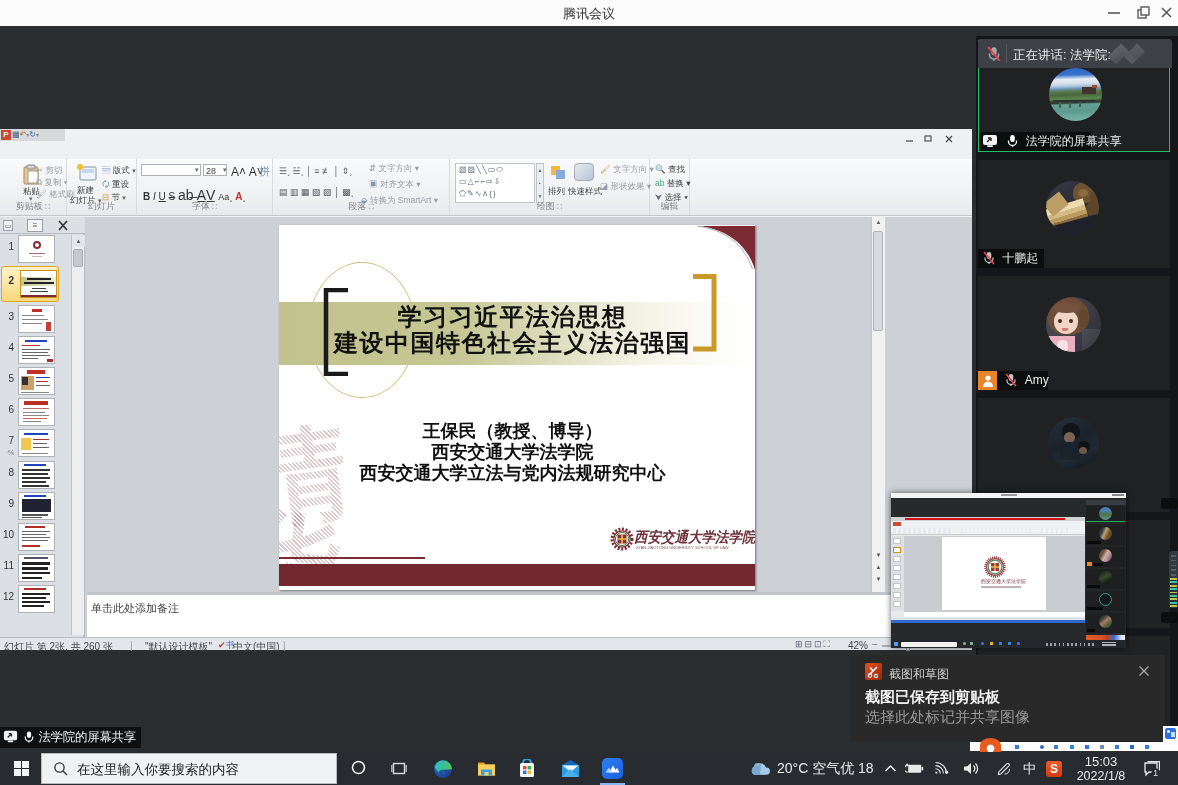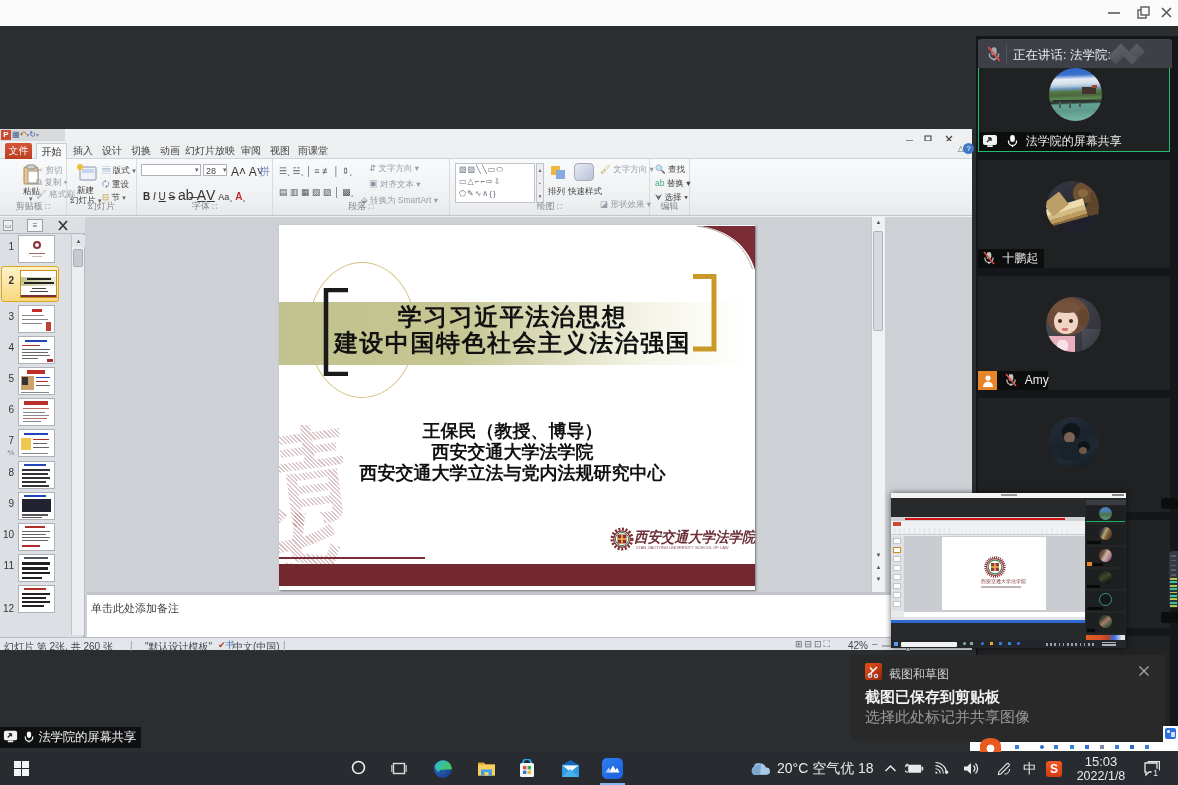--- a/index.html
+++ b/index.html
@@ -67,34 +67,20 @@
     <div class="abs" style="left:0;top:0;width:65px;height:12px;background:#d7d9db;font-size:8px;line-height:12px;white-space:nowrap;">
       <span style="display:inline-block;width:10px;height:10px;background:#cb4b32;color:#fff;text-align:center;line-height:10px;font-size:8px;font-weight:bold;margin:1px 1px 0 1px;">P</span><span style="color:#3a5a8a">▦</span><span style="color:#b06a20">↶</span><span style="color:#888;font-size:6px">▾</span><span style="color:#3a6ab0">↻</span><span style="color:#888;font-size:6px">▾</span>
     </div>
     <div class="abs" style="left:894px;top:1px;width:78px;height:11px;">
       <svg width="78" height="11" viewBox="0 0 78 11">
         <line x1="12" y1="8" x2="19" y2="8" stroke="#444" stroke-width="1.2"></line>
         <rect x="31" y="3" width="6" height="5" fill="none" stroke="#444" stroke-width="1.1"></rect>
         <path d="M52 3 L58 9 M58 3 L52 9" stroke="#444" stroke-width="1.2"></path>
       </svg>
     </div>
-    <div id="tabs">
-      <div class="tab file" style="left:5px;width:27px;">文件</div>
-      <div class="tab sel" style="left:36px;width:31px;">开始</div>
-      <div class="tab" style="left:70px;width:26px;">插入</div>
-      <div class="tab" style="left:99px;width:26px;">设计</div>
-      <div class="tab" style="left:128px;width:26px;">切换</div>
-      <div class="tab" style="left:157px;width:26px;">动画</div>
-      <div class="tab" style="left:184px;width:52px;white-space:nowrap;">幻灯片放映</div>
-      <div class="tab" style="left:238px;width:26px;">审阅</div>
-      <div class="tab" style="left:267px;width:26px;">视图</div>
-      <div class="tab" style="left:296px;width:34px;">雨课堂</div>
-      <div class="abs" style="right:8px;top:3px;font-size:8px;color:#666;">△</div>
-      <div class="abs" style="right:-2px;top:2px;width:11px;height:11px;border-radius:50%;background:#3c78c3;color:#fff;font-size:8px;text-align:center;line-height:11px;">?</div>
-    </div>
     <div id="ribbon">
 
       <div class="grp" style="left:0;width:67px;">
         <svg class="abs" style="left:21px;top:5px" width="22" height="22" viewBox="0 0 22 22">
             <rect x="3" y="3" width="14" height="17" rx="1" fill="#e8c890" stroke="#a88850" stroke-width="1"></rect>
             <rect x="6" y="1" width="8" height="4" rx="1" fill="#d0d3d8" stroke="#888" stroke-width="1"></rect>
             <rect x="7" y="7" width="10" height="12" fill="#fff" stroke="#999" stroke-width="1"></rect>
           </svg>
         <div class="abs txt" style="left:23px;top:27px;">粘贴</div>
         <div class="abs txt" style="left:29px;top:36px;font-size:7px;color:#666">▾</div>
@@ -143,21 +129,21 @@
         <div class="abs" style="left:86px;top:4px;width:8px;height:40px;background:#eceef0;border:1px solid #c0c3c7;font-size:5px;color:#666;text-align:center;line-height:13px;">▲<br>▪<br>▼</div>
         <svg class="abs" style="left:100px;top:6px" width="18" height="16">
             <rect x="1" y="1" width="9" height="9" fill="#f0b840"></rect>
             <rect x="6" y="5" width="9" height="9" fill="#88aadd"></rect>
           </svg>
         <div class="abs txt" style="left:98px;top:27px;">排列</div>
         <div class="abs" style="left:124px;top:4px;width:20px;height:18px;background:linear-gradient(135deg,#e8eaf2,#b8c2d8);border-radius:4px;border:1px solid #aab;"></div>
         <div class="abs txt" style="left:118px;top:27px;">快速样式</div>
         <div class="abs txt" style="left:150px;top:5px;"><span style="color:#caa24a">🖌</span> <span style="color:#9a9da2">文字方向 ▾</span></div>
         <div class="abs txt" style="left:150px;top:19px;margin-top:44px;"><span style="color:#667">✏</span> <span style="color:#9a9da2">形状轮廓 ▾</span></div>
-        <div class="abs txt" style="left:150px;top:40px;"><span style="color:#99a">◪</span> <span style="color:#9a9da2">形状效果 ▾</span></div>
+        <div class="abs txt" style="left:150px;top:22px;"><span style="color:#99a">◪</span> <span style="color:#9a9da2">形状效果 ▾</span></div>
         <div class="glabel">绘图 <span style="font-size:7px">⛶</span></div>
       </div>
 
       <div class="grp" style="left:650px;width:40px;">
         <div class="abs txt" style="left:5px;top:5px;"><span style="color:#3a5a8a">🔍</span> 查找</div>
         <div class="abs txt" style="left:5px;top:19px;"><span style="color:#4a7">ab</span> 替换 ▾</div>
         <div class="abs txt" style="left:5px;top:33px;"><span style="color:#667">⮟</span> 选择 ▾</div>
         <div class="glabel">编辑</div>
       </div>
     </div>
@@ -305,21 +291,21 @@
           <div class="tl" style="left:3px;top:21px;width:18px;background:#b03028;height:2px;"></div>
         </div>
         <div class="tnum" style="top:343px;">11</div>
         <div class="thumb" style="top:337px;">
           <div class="tl" style="left:5px;top:2px;width:24px;background:#556;height:2px;"></div>
           <div class="tl" style="left:3px;top:7px;width:28px;background:#222;height:3px;"></div>
           <div class="tl" style="left:3px;top:12px;width:26px;background:#222;height:3px;"></div>
           <div class="tl" style="left:3px;top:17px;width:28px;background:#222;height:2px;"></div>
           <div class="tl" style="left:3px;top:22px;width:20px;background:#222;height:2px;"></div>
         </div>
-        <div class="tnum" style="top:374px;margin-top:12px;">12</div>
+        <div class="tnum" style="top:374px;">12</div>
         <div class="thumb" style="top:368px;">
           <div class="tl" style="left:5px;top:2px;width:22px;background:#b03028;height:2px;"></div>
           <div class="tl" style="left:3px;top:7px;width:28px;background:#222;height:2px;"></div>
           <div class="tl" style="left:3px;top:11px;width:24px;background:#222;height:2px;"></div>
           <div class="tl" style="left:3px;top:15px;width:28px;background:#222;height:2px;"></div>
           <div class="tl" style="left:3px;top:19px;width:22px;background:#222;height:2px;"></div>
         </div>
 
         <div class="abs" style="left:71px;top:18px;width:13px;height:400px;background:#eceef1;border-left:1px solid #c0c4c9;">
           <div class="abs" style="left:0;top:0;width:13px;height:12px;background:#e2e5e9;font-size:6px;text-align:center;line-height:12px;color:#555;">▲</div>
@@ -618,37 +604,45 @@
       <svg style="vertical-align:-3px;margin-left:1px;" width="12" height="14" viewBox="0 0 13 14">
           <rect x="4.2" y="1" width="4.6" height="7" rx="2.3" fill="#fff"></rect>
           <path d="M2.5 6.5 v1 a4 4 0 0 0 8 0 v-1" stroke="#fff" stroke-width="1.3" fill="none"></path>
           <line x1="6.5" y1="11.5" x2="6.5" y2="13" stroke="#fff" stroke-width="1.3"></line>
         </svg>
       <span>法学院的屏幕共享</span>
     </div>
   </div>
 
   <div id="tmbar">
+    <div class="title">腾讯会议</div>
     <svg class="abs" style="left:1100px;top:0" width="78" height="26" viewBox="0 0 78 26">
       <line x1="8" y1="13" x2="20" y2="13" stroke="#5a5a5a" stroke-width="1.6"></line>
       <rect x="38" y="10" width="8" height="8" fill="none" stroke="#5a5a5a" stroke-width="1.4"></rect>
       <rect x="41" y="7" width="8" height="8" fill="#fbfbfb" stroke="#5a5a5a" stroke-width="1.4"></rect>
       <path d="M62 8 L71 17 M71 8 L62 17" stroke="#5a5a5a" stroke-width="1.6"></path>
     </svg>
   </div>
 
   <div id="taskbar">
 
     <svg class="abs" style="left:14px;top:9px;" width="15" height="15" viewBox="0 0 15 15">
       <rect x="0" y="0" width="7" height="7" fill="#f2f4f6"></rect>
         <rect x="8" y="0" width="7" height="7" fill="#f2f4f6"></rect>
       <rect x="0" y="8" width="7" height="7" fill="#f2f4f6"></rect>
         <rect x="8" y="8" width="7" height="7" fill="#f2f4f6"></rect>
     </svg>
 
+    <div id="search">
+      <svg class="abs" style="left:11px;top:7px;" width="16" height="16" viewBox="0 0 16 16">
+          <circle cx="6.5" cy="6.5" r="4.6" fill="none" stroke="#3c3c3c" stroke-width="1.4"></circle>
+          <line x1="10" y1="10" x2="14" y2="14" stroke="#3c3c3c" stroke-width="1.4"></line>
+        </svg>
+      <div class="abs" style="left:35px;top:7px;font-size:13.5px;color:#202020;">在这里输入你要搜索的内容</div>
+    </div>
 
     <div class="abs" style="left:349px;top:760px;"></div>
     <svg class="abs" style="left:351px;top:8px;" width="15" height="15" viewBox="0 0 17 17">
         <circle cx="8.5" cy="8.5" r="6.8" fill="none" stroke="#f2f2f2" stroke-width="1.8"></circle>
       </svg>
 
     <svg class="abs" style="left:391px;top:9px;" width="16" height="15" viewBox="0 0 16 15">
       <rect x="2.5" y="2.5" width="11" height="10" fill="none" stroke="#d8dadc" stroke-width="1.4"></rect>
       <rect x="0" y="4" width="1.6" height="7" fill="#a8aaac"></rect>
         <rect x="14.4" y="4" width="1.6" height="7" fill="#a8aaac"></rect>

